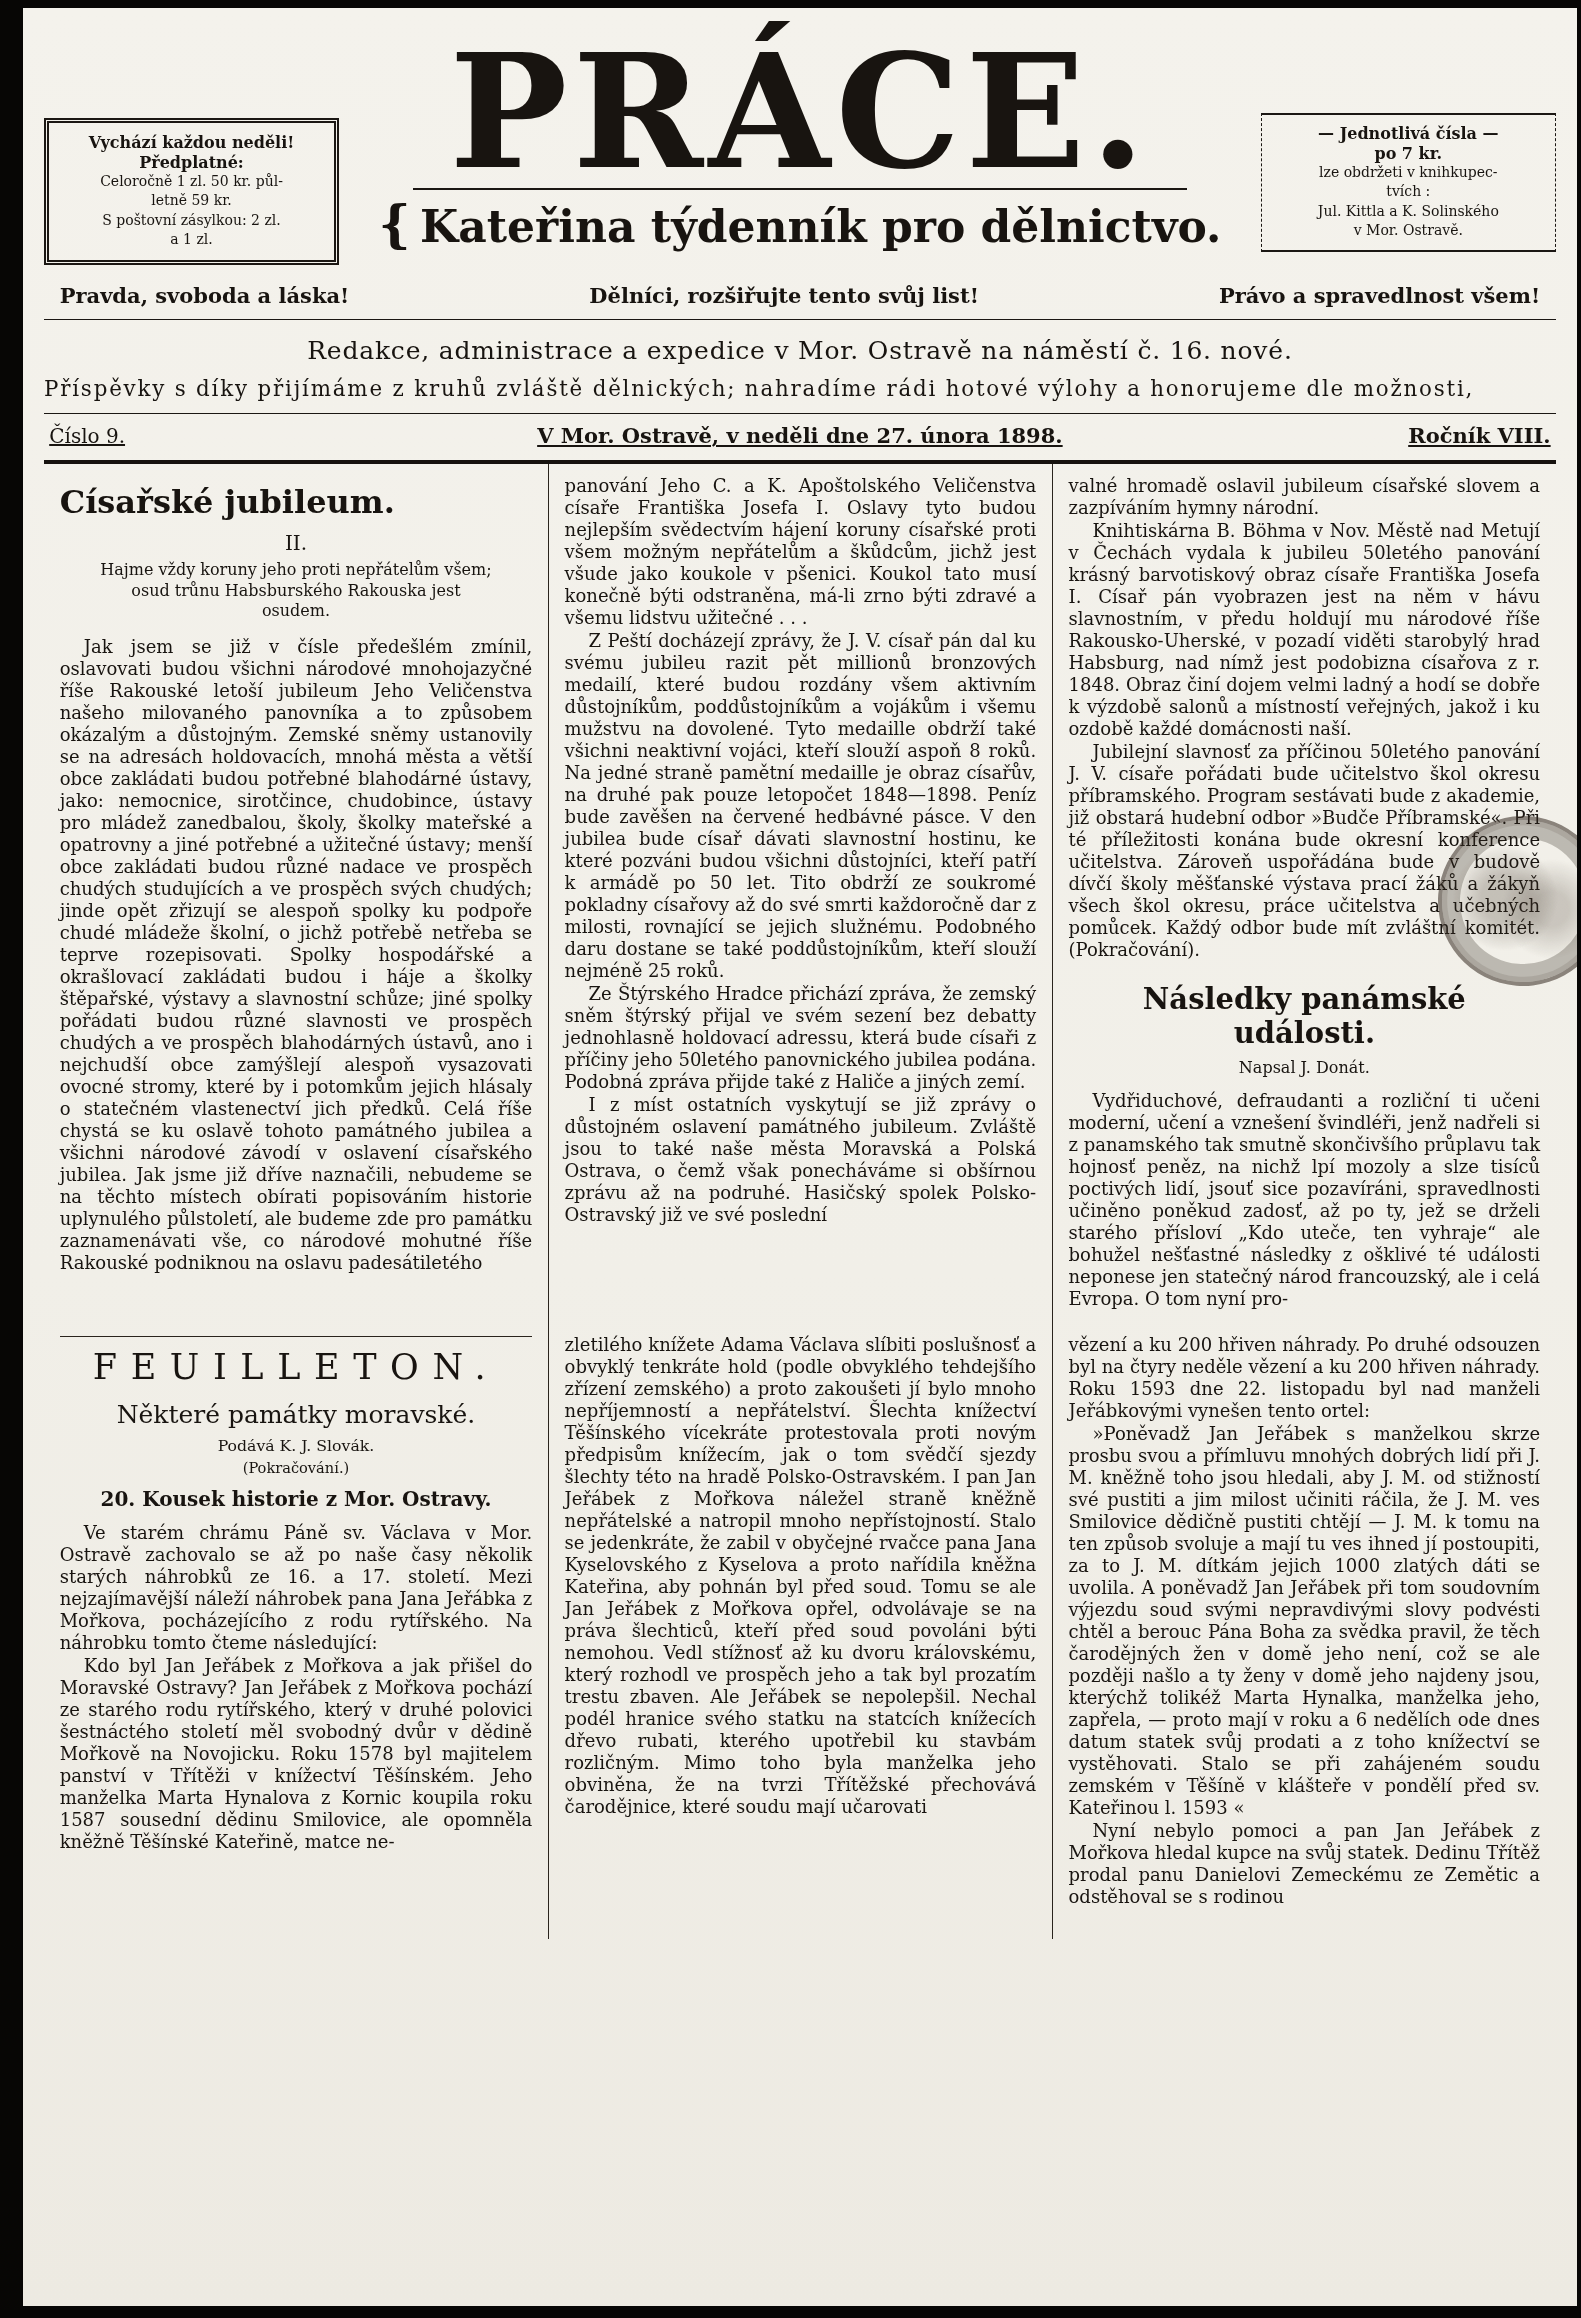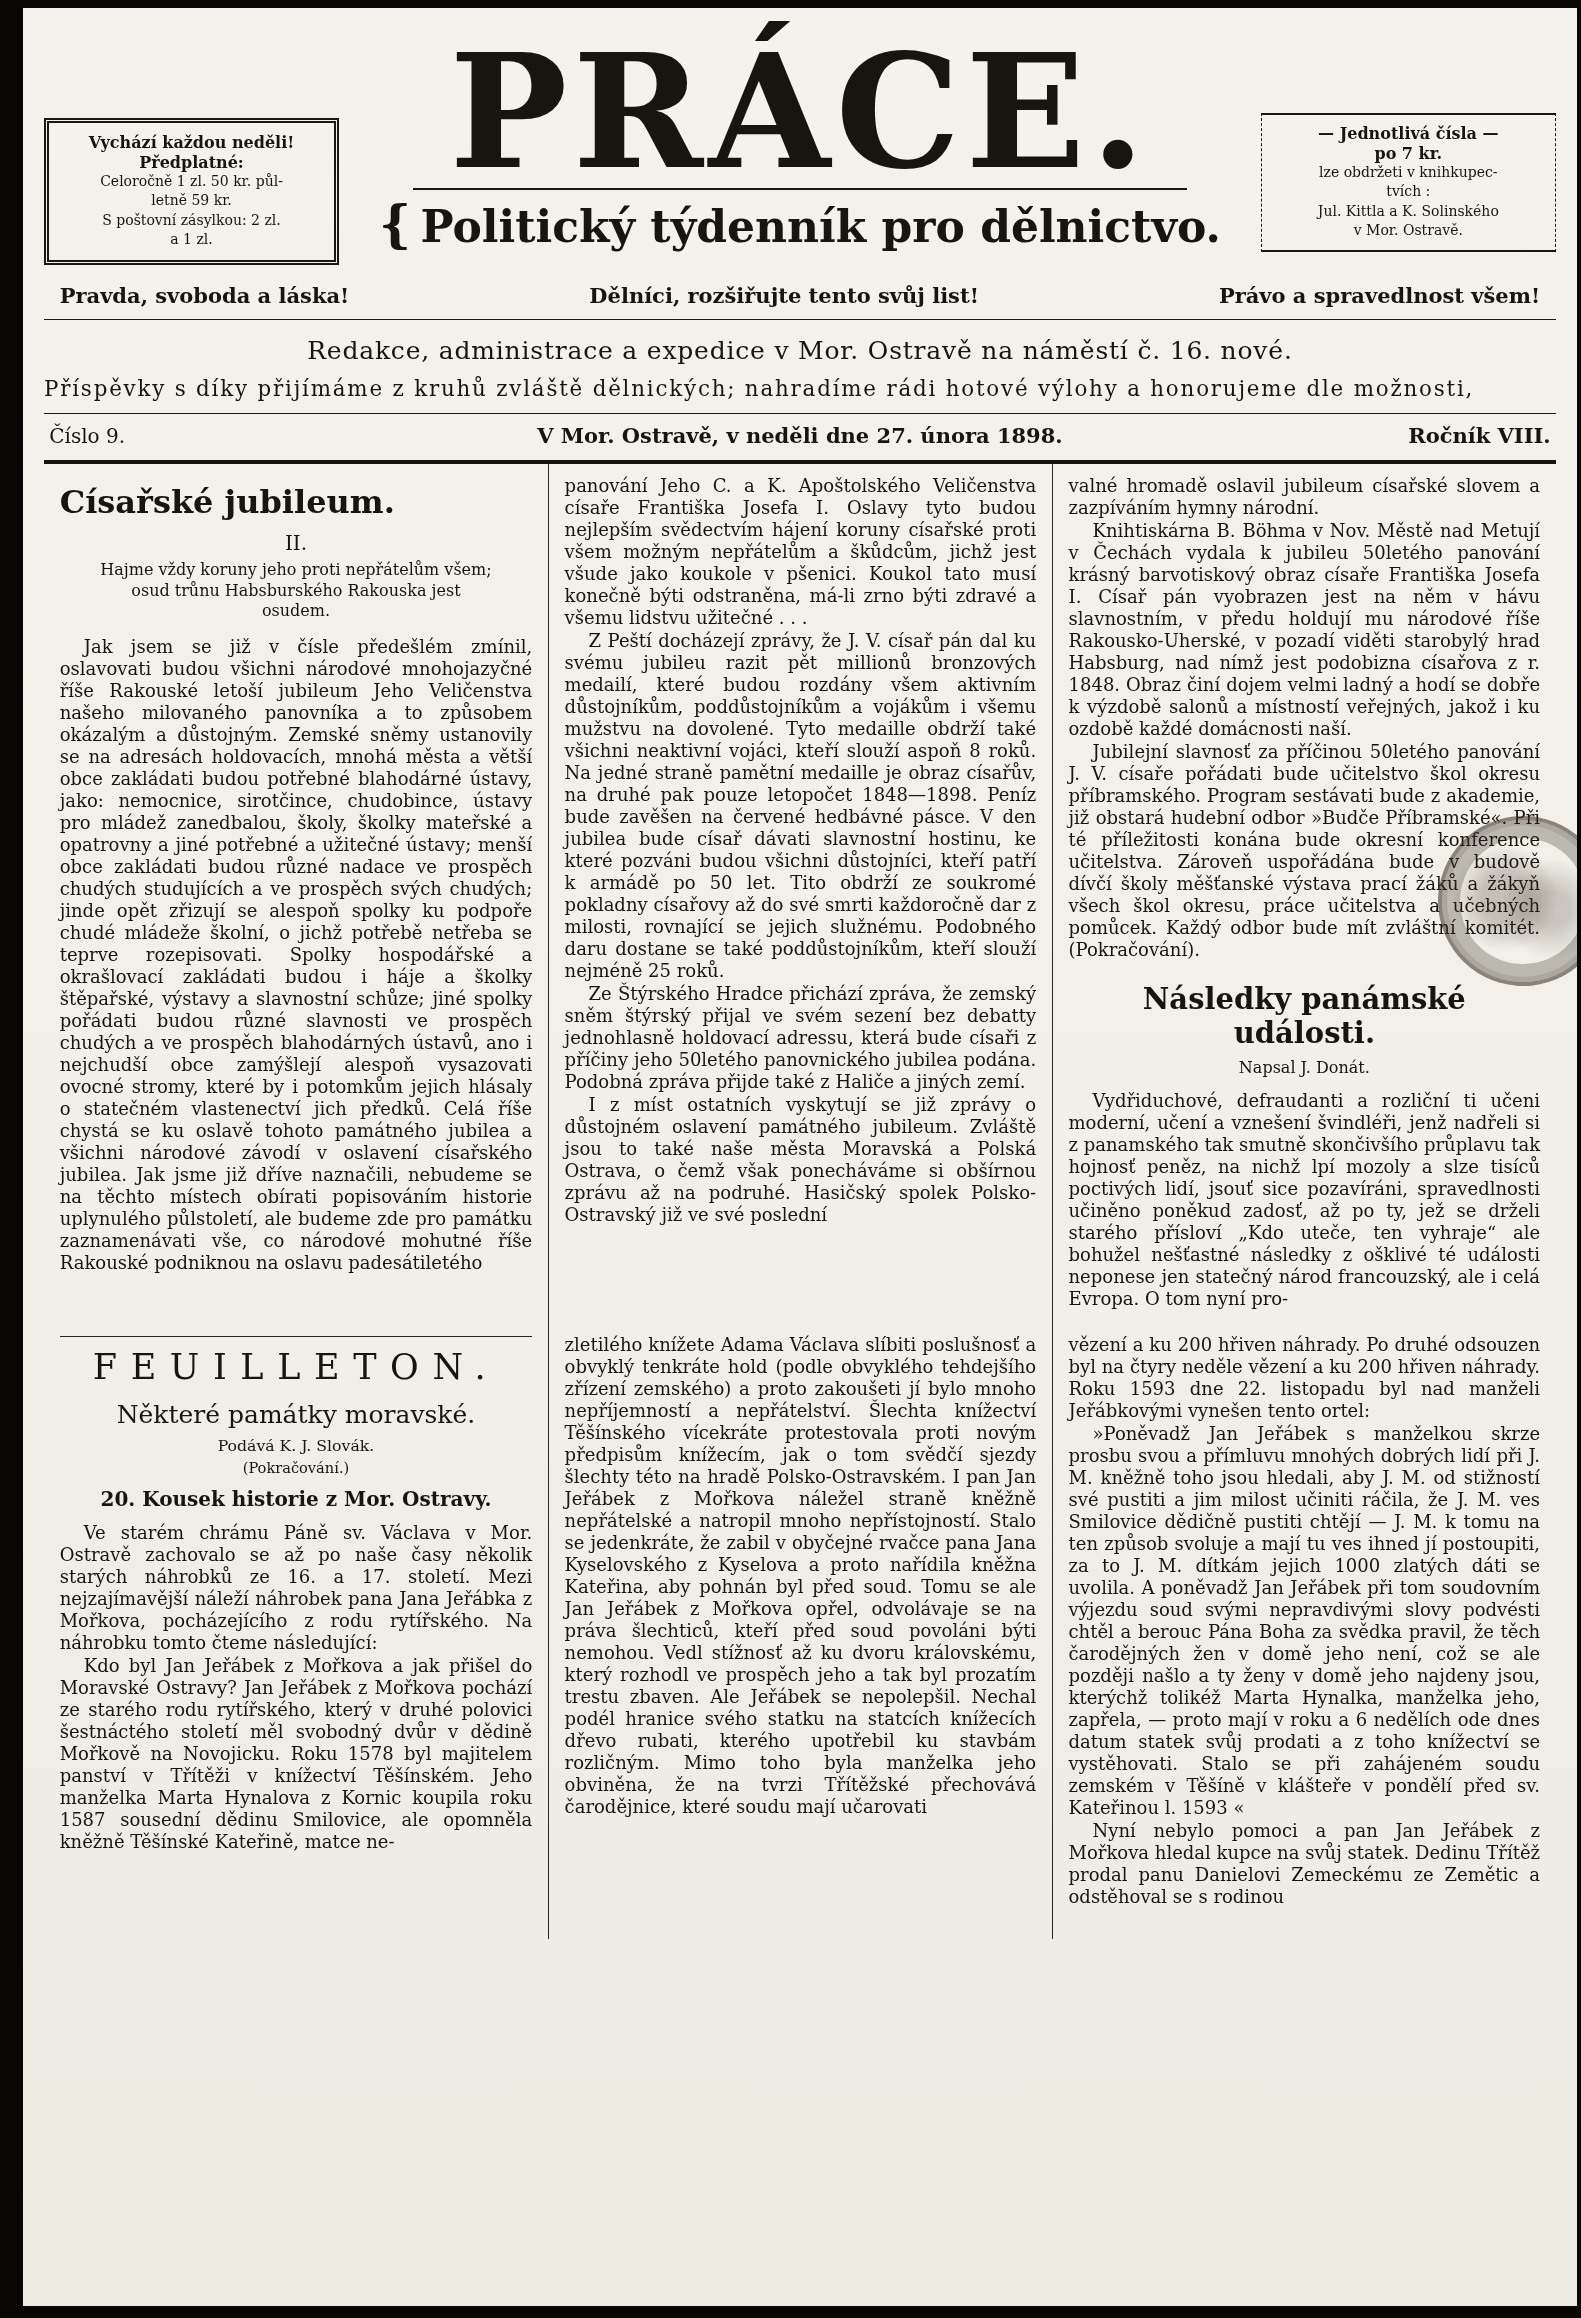--- a/index.html
+++ b/index.html
@@ -39,21 +39,21 @@
   }
   .brace{font-size:50px;font-weight:bold;line-height:0.6;transform:translateY(-3.1px);}
   .np-subtitle{font-size:44px;font-weight:bold;white-space:nowrap;}
   
   .mottos{display:flex;justify-content:space-between;align-items:baseline;
     font-weight:bold;font-size:21px;margin:18px 15.7px 0 15.7px;}
   .rule{border-top:1.6px solid #1b1713;margin-top:11.5px;}
   .rule.thick{border-top:4.2px solid #16120e;}
   .address{font-size:25px;text-align:center;letter-spacing:0.8px;margin:15.7px 0 4.2px;}
   .contrib{font-size:21.4px;letter-spacing:1.8px;margin:11.5px 0 0 0;white-space:nowrap;}
-  .issue-bar{display:flex;align-items:baseline;font-size:21px;margin:9.4px 5.2px 7.3px;}
+  .issue-bar{display:flex;align-items:baseline;font-size:21px;margin:9.4px 5.2px 7.3px;text-decoration:underline;}
   .issue-bar .num{width:220px;font-size:20px;}
   .issue-bar .date{flex:1;text-align:center;font-weight:bold;}
   .issue-bar .vol{width:220px;text-align:right;font-weight:bold;}
   
   .cols{display:flex;align-items:stretch;}
   .col{width:33.333%;box-sizing:border-box;padding:11.5px 15.7px 15.7px;}
   .col + .col{border-left:1px solid #2a241d;}
   .cols.bottom .col{padding-top:8.4px;padding-bottom:31px;}
   p.body{font-size:18px;line-height:22px;text-align:justify;text-indent:24px;margin:0;}
   p.body.cont{text-indent:0;}
@@ -93,21 +93,21 @@
       <div class="box-line">Celoročně 1 zl. 50 kr. půl-</div>
       <div class="box-line">letně 59 kr.</div>
       <div class="box-line">S poštovní zásylkou: 2 zl.</div>
       <div class="box-line">a 1 zl.</div>
     </div>
 
     <div class="center-block">
       <div class="np-title">PRÁCE.</div>
       <div class="subtitle-row">
         <span class="brace">{</span>
-        <span class="np-subtitle">Politický týdenník pro dělnictvo.</span>
+        <span class="np-subtitle">Kateřina týdenník pro dělnictvo.</span>
       </div>
     </div>
 
     <div class="side-box price-box">
       <div class="box-line b">— Jednotlivá čísla —</div>
       <div class="box-line b">po 7 kr.</div>
       <div class="box-line">lze obdržeti v knihkupec-</div>
       <div class="box-line">tvích :</div>
       <div class="box-line">Jul. Kittla a K. Solinského</div>
       <div class="box-line">v Mor. Ostravě.</div>

